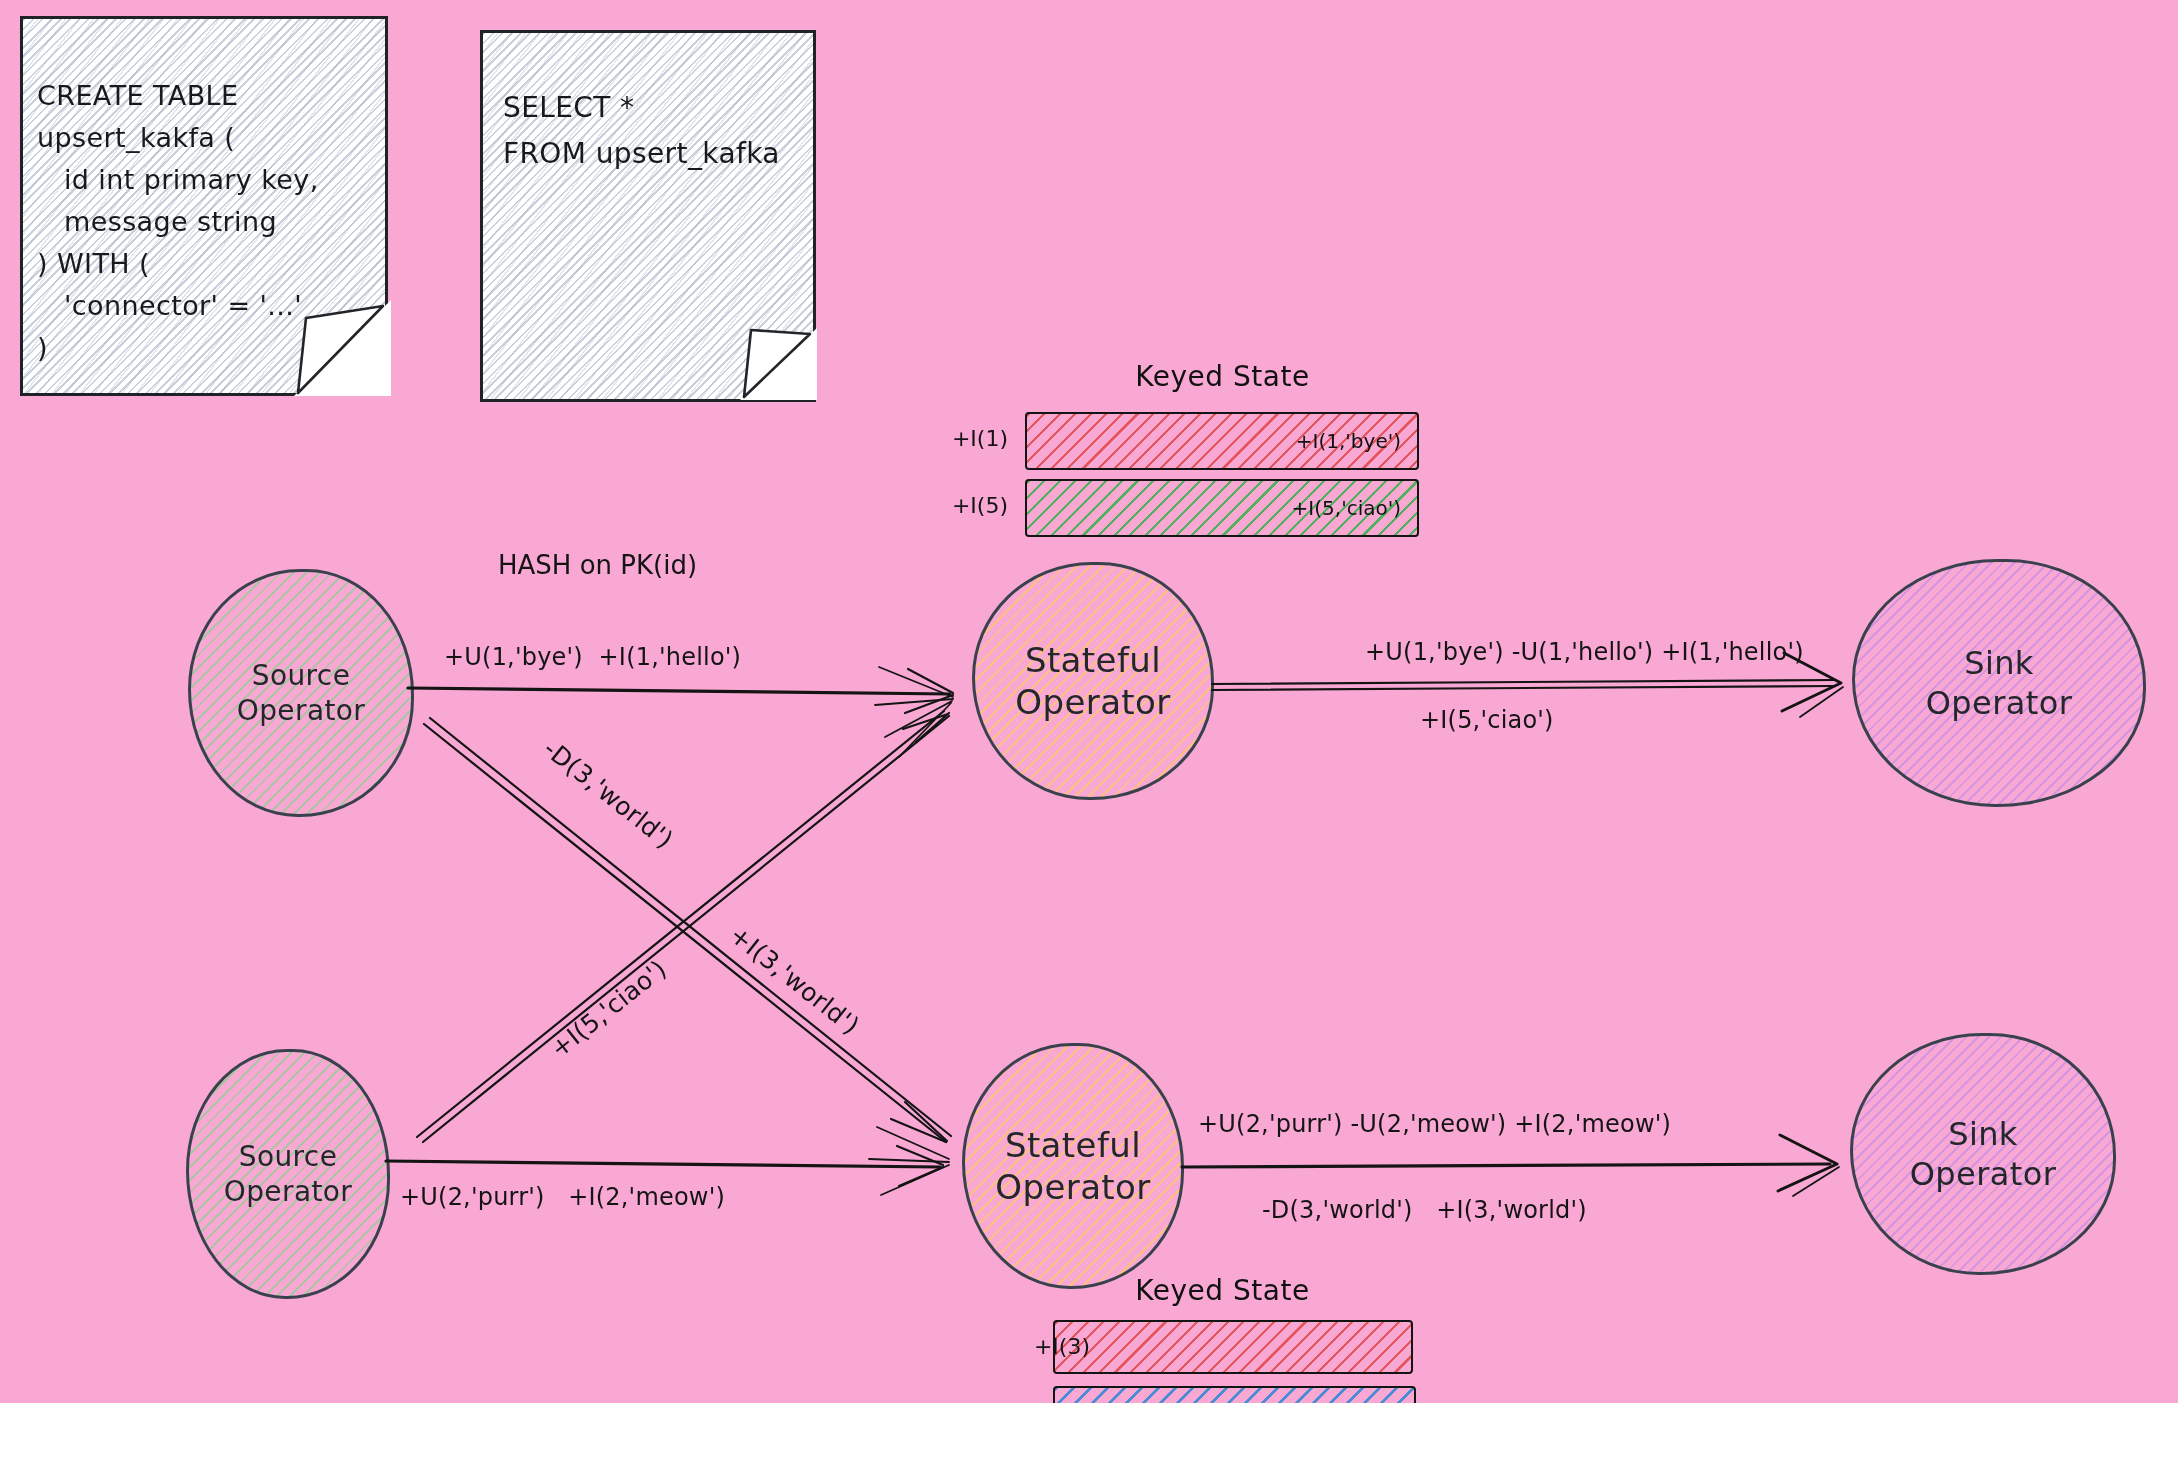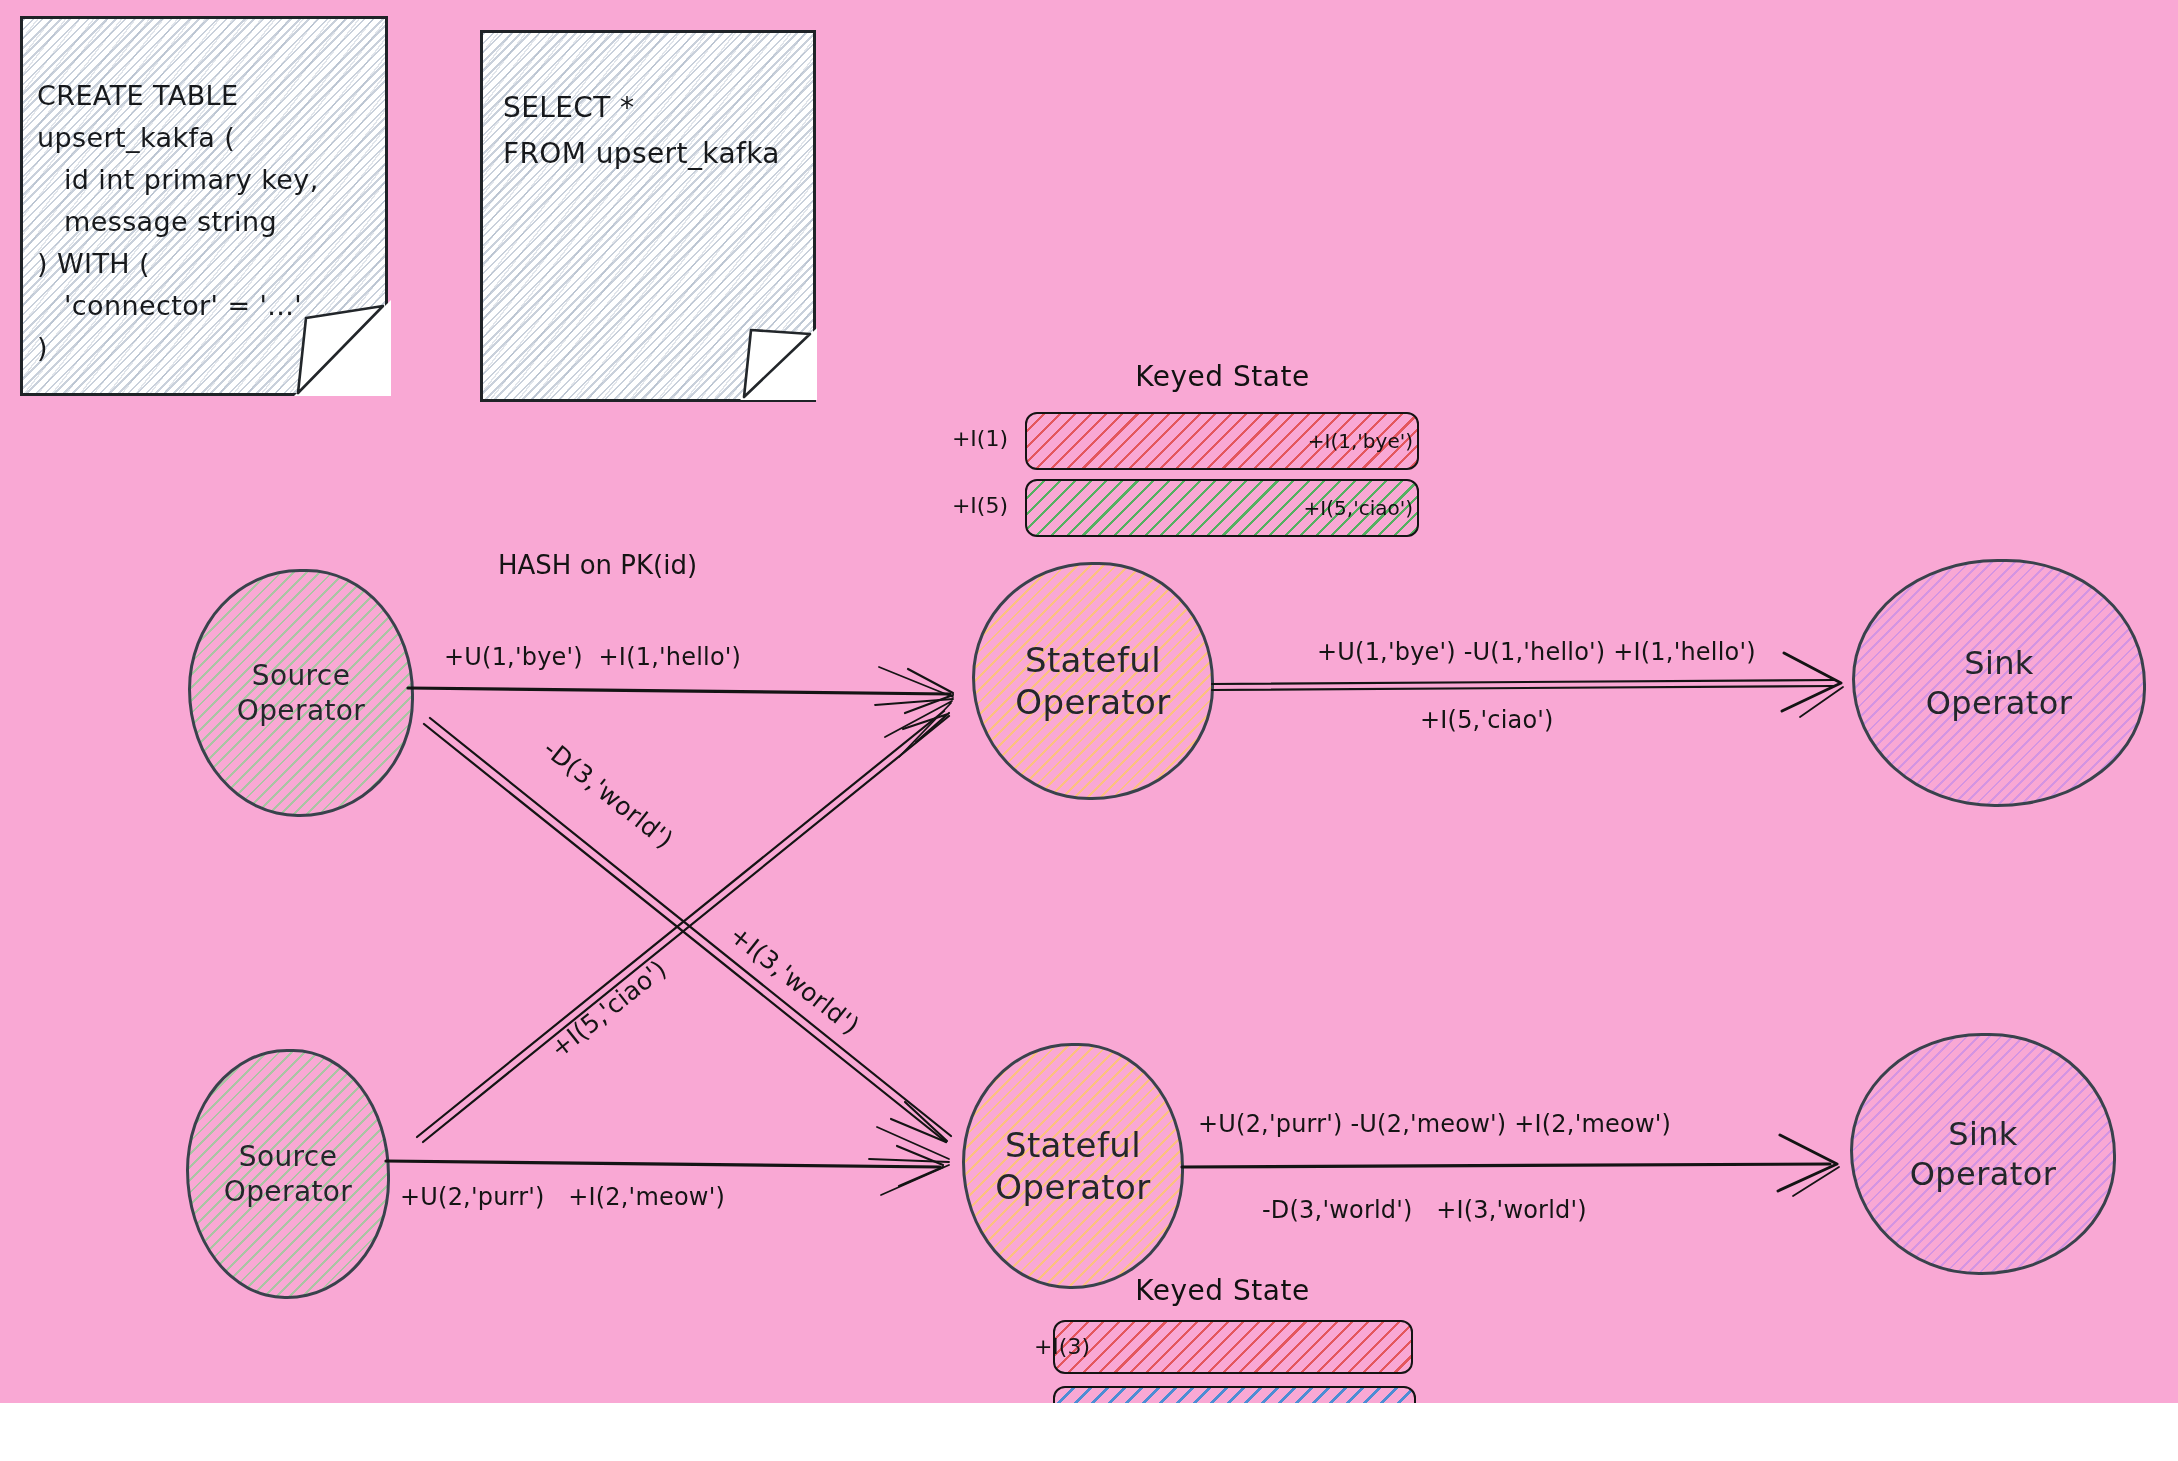--- a/index.html
+++ b/index.html
@@ -17,21 +17,21 @@
   .note-text{position:absolute;left:14px;top:56px;white-space:pre;
              font-size:27px;line-height:42px;letter-spacing:0.4px;color:#17191c;}
   #note2 .note-text{left:20px;top:52px;font-size:28px;line-height:46px;}
 
   
   .title{position:absolute;left:842px;top:196px;font-size:33px;letter-spacing:0.6px;
          color:#111;z-index:3;white-space:pre;}
   .elabel{position:absolute;font-size:24px;color:#141414;white-space:pre;z-index:4;letter-spacing:0.2px;}
   .hash{position:absolute;left:498px;top:550px;font-size:26px;color:#141414;white-space:pre;z-index:4;}
   #lbl-e1 {left:444px;top:643px;}
-  #lbl-e5a{left:1303px;top:638px;margin-left:14px;}
+  #lbl-e5a{left:1351px;top:638px;margin-left:14px;}
   #lbl-e5b{left:1420px;top:706px;}
   #lbl-e4 {left:400px;top:1183px;}
   #lbl-e6a{left:1198px;top:1110px;}
   #lbl-e6b{left:1262px;top:1196px;}
   #lbl-d1 {left:556px;top:734px;transform:rotate(38.5deg);transform-origin:0 0;font-size:25px;}
   #lbl-d2 {left:742px;top:920px;transform:rotate(38.5deg);transform-origin:0 0;font-size:25px;}
   #lbl-a1 {left:545px;top:1041px;transform:rotate(-38.5deg);transform-origin:0 0;font-size:25px;}
 
   
   .op{position:absolute;border:3.5px solid #39424c;z-index:2;
@@ -53,22 +53,22 @@
 
   
   .ks-title{position:absolute;font-size:28px;text-align:center;color:#111;z-index:3;letter-spacing:0.5px;}
   #kst-title{left:1025px;top:360px;width:395px;}
   #ksb-title{left:1030px;top:1274px;width:385px;}
   .ks-key{position:absolute;font-size:22px;text-align:right;color:#141414;z-index:3;white-space:pre;}
   #kst-k0{left:880px;top:426px;width:128px;}
   #kst-k1{left:880px;top:493px;width:128px;}
   #ksb-k0{left:960px;top:1334px;width:130px;}
   #ksb-k1{left:910px;top:1400px;width:130px;}
-  .ks-bar{position:absolute;border:2.6px solid #141414;border-radius:12px;z-index:2;
-          display:flex;align-items:center;justify-content:flex-end;padding-right:4px;box-sizing:border-box;}
+  .ks-bar{position:absolute;border:2.6px solid #141414;border-radius:4px;z-index:2;
+          display:flex;align-items:center;justify-content:flex-end;padding-right:16px;box-sizing:border-box;}
   .ks-bar .ks-val{font-size:20px;color:#111;white-space:pre;}
   .ks-bar.red  {background:repeating-linear-gradient(135deg, rgba(224,73,73,0.85) 0 2.2px, transparent 2.2px 11px);}
   .ks-bar.green{background:repeating-linear-gradient(135deg, rgba(55,178,77,0.85) 0 2.2px, transparent 2.2px 11px);}
   .ks-bar.blue {background:repeating-linear-gradient(135deg, rgba(47,136,212,0.85) 0 2.6px, transparent 2.6px 12px);}
   #kst-b0{left:1025px;top:412px;width:394px;height:58px;}
   #kst-b1{left:1025px;top:479px;width:394px;height:58px;}
   #ksb-b0{left:1053px;top:1320px;width:360px;height:54px;}
   #ksb-b1{left:1053px;top:1386px;width:363px;height:57px;}
 
   

